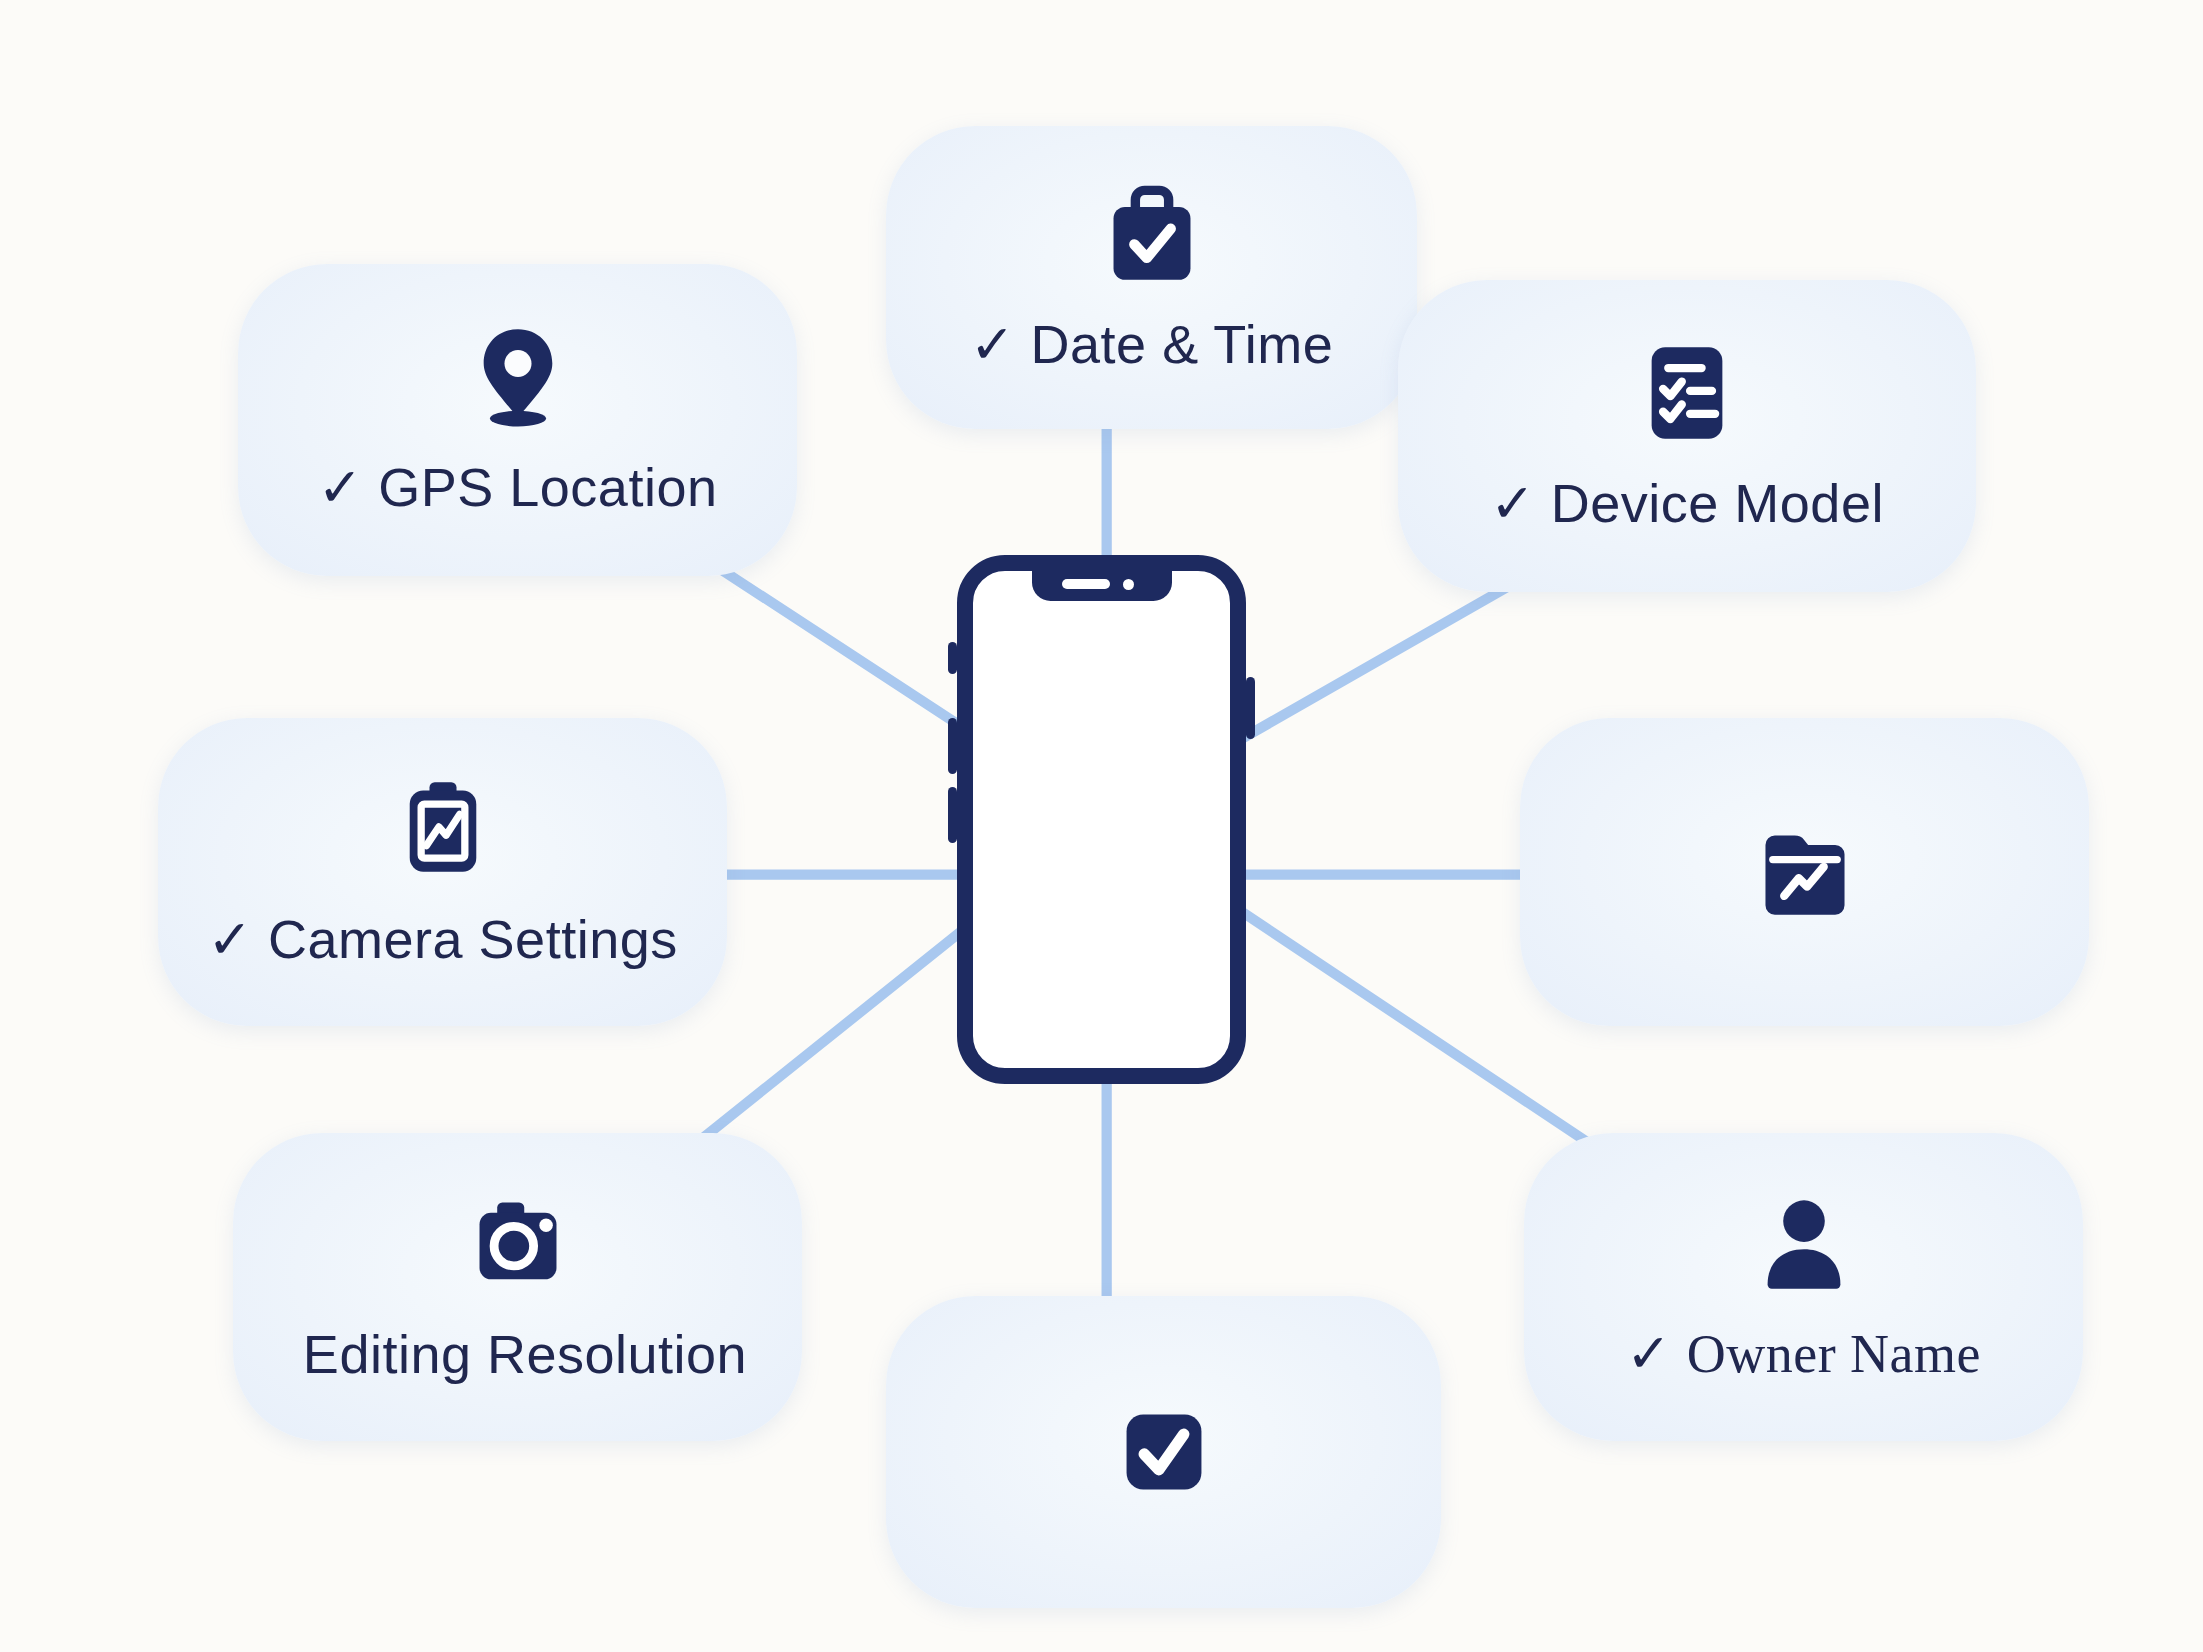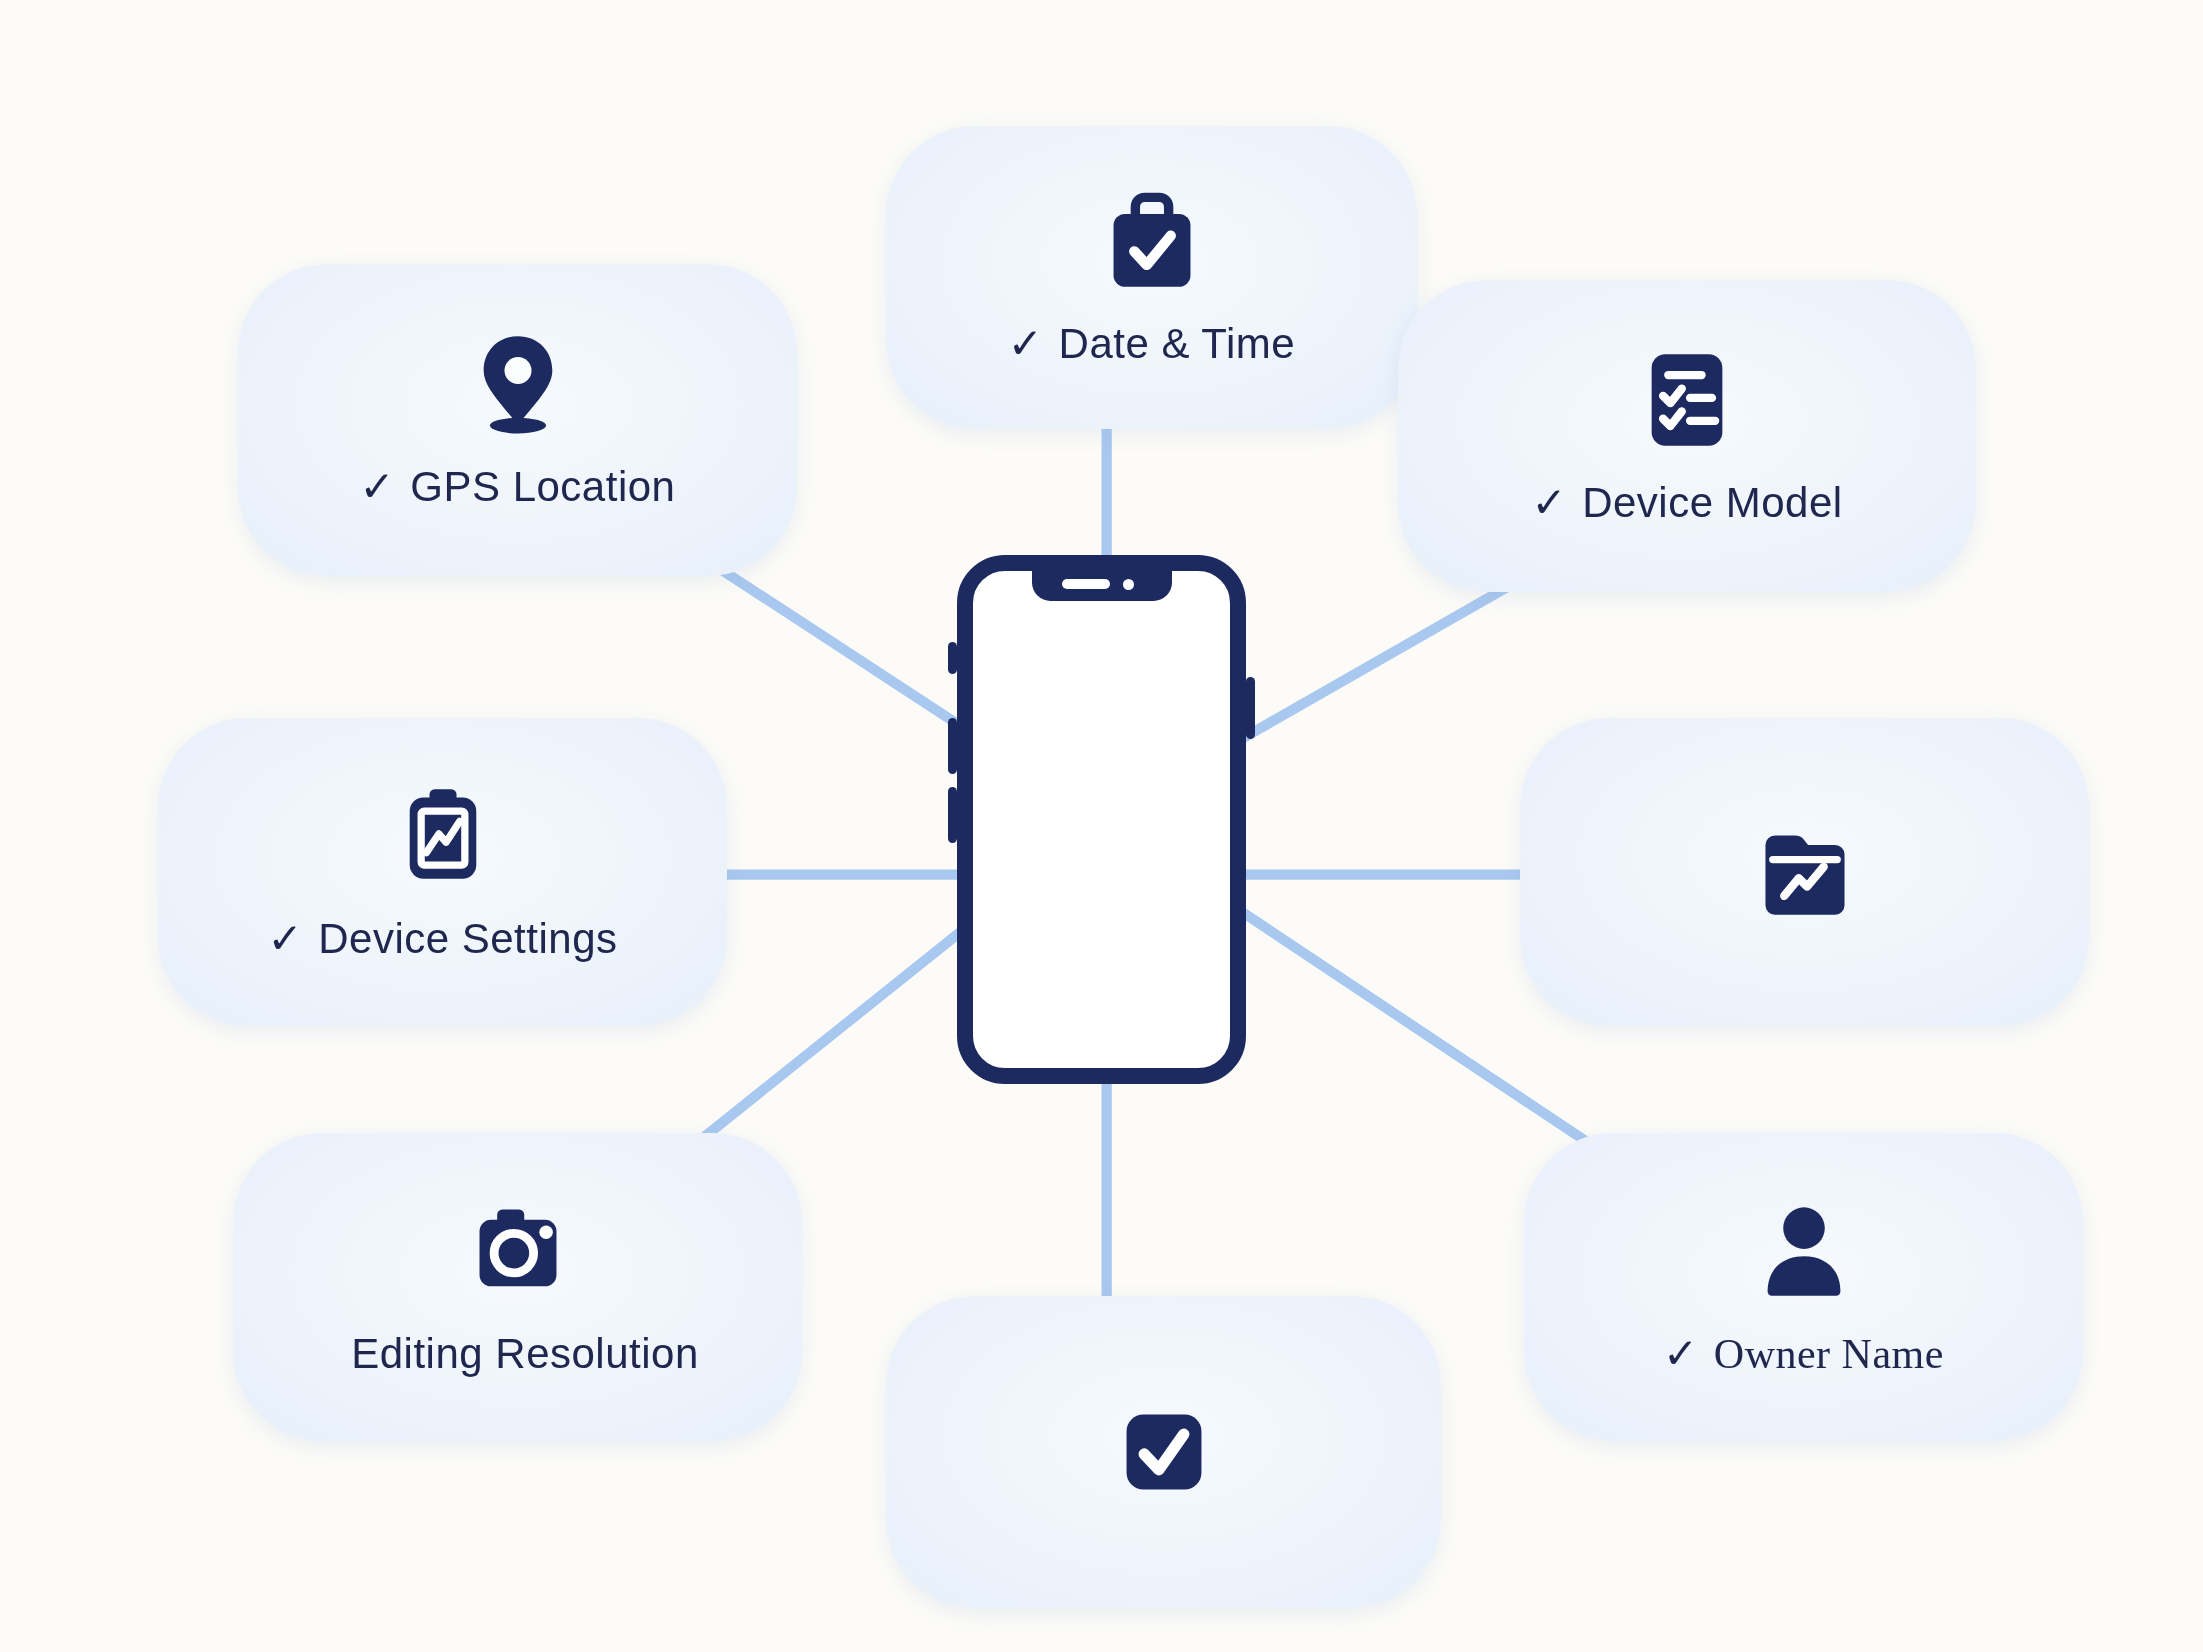--- a/index.html
+++ b/index.html
@@ -27,21 +27,21 @@
     position:absolute;z-index:2;
     display:flex;flex-direction:column;align-items:center;justify-content:center;
     gap:24px;
     border-radius:89px;
     background:radial-gradient(ellipse at 50% 45%, var(--card1) 0%, #eef4fb 55%, var(--card2) 100%);
     box-shadow:0 5.6px 20.5px rgba(130,155,195,0.14);
   }
   .card-icon{height:110px;display:flex;align-items:center;justify-content:center;}
   .card-icon svg{display:block;}
   .label{
-    font-size:42px;font-weight:500;color:var(--text);
+    font-size:54px;font-weight:500;color:var(--text);
     letter-spacing:0.5px;line-height:1.15;
     margin:0;
   }
   .check{font-weight:400;margin-right:15px;}
   .label.narrow{max-width:308px;}
 
   
   .phone{
     position:absolute;z-index:3;
     left:957px;top:555px;width:257px;height:497px;
@@ -132,21 +132,21 @@
 
   <div class="card pos-left">
     <span class="card-icon">
       <svg width="104" height="104" viewBox="0 0 100 100">
         <rect x="37" y="5" width="26" height="16" rx="5" fill="#1d2a60"></rect>
         <rect x="18" y="13" width="64" height="78" rx="13" fill="#1d2a60"></rect>
         <rect x="29" y="26" width="42" height="52" rx="3" fill="none" stroke="#ffffff" stroke-width="7"></rect>
         <polyline points="34,66 46,48 53,56 66,36" fill="none" stroke="#ffffff" stroke-width="7" stroke-linecap="round" stroke-linejoin="round"></polyline>
       </svg>
     </span>
-    <p class="label"><span class="check">✓</span><span>Device Settings</span></p>
+    <p class="label"><span class="check">✓</span><span>Camera Settings</span></p>
   </div>
 
   <div class="phone">
     <div class="notch">
       <div class="speaker"></div>
       <div class="camera-dot"></div>
     </div>
     <div class="side-btn btn-mute"></div>
     <div class="side-btn btn-vol-up"></div>
     <div class="side-btn btn-vol-down"></div>

